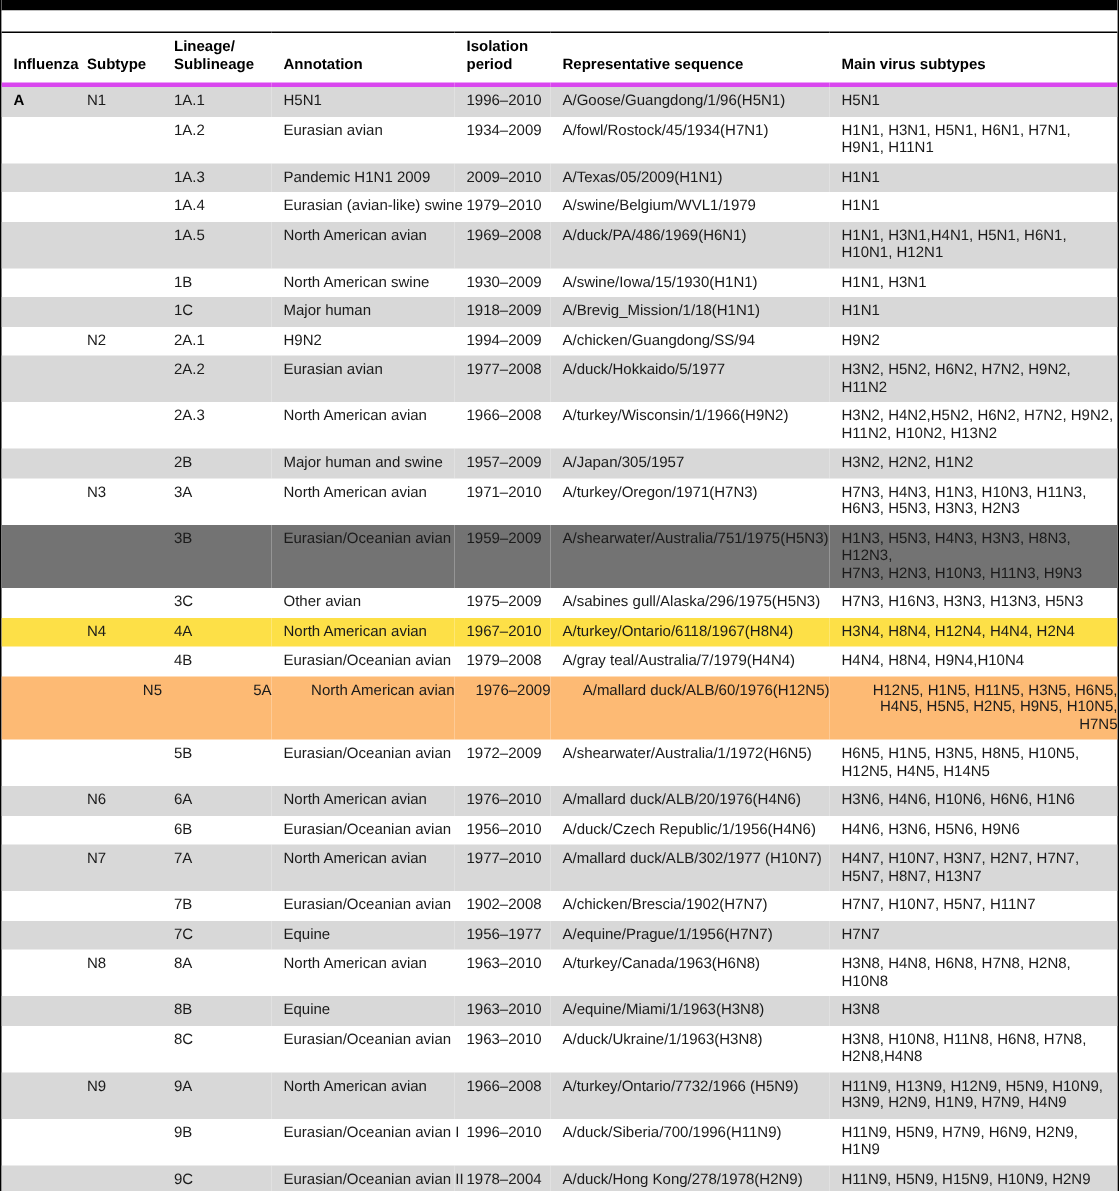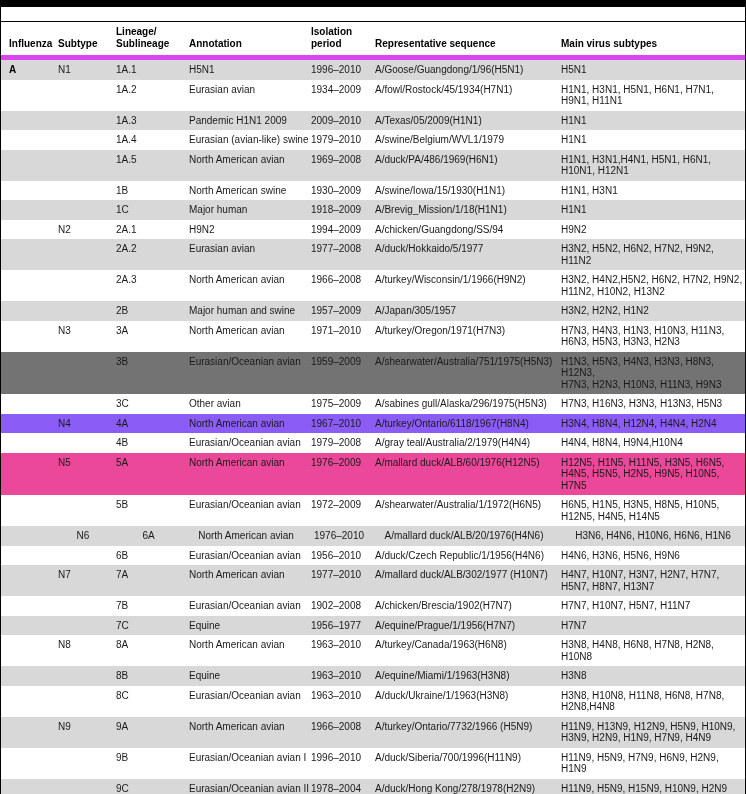--- a/index.html
+++ b/index.html
@@ -37,21 +37,21 @@
     border-bottom: 1px solid #000;
   }
   table.flu-table thead th {
     vertical-align: bottom;
     text-align: left;
     font-weight: bold;
     font-size: 10px;
     color: #000;
     padding: 4px 0 6px 8px;
     white-space: pre-line;
-    border-bottom: 5px solid #d946ef;
+    border-bottom: 3px solid #d946ef;
     overflow: visible;
   }
   table.flu-table tbody td {
     vertical-align: top;
     padding: 4px 0 4px 8px;
     white-space: nowrap;
     overflow: visible;
   }
   table.flu-table tbody td.cell-subtypes {
     white-space: pre-line;
@@ -216,59 +216,59 @@
   </tr>
         <tr>
     <td class="cell-influenza"></td>
     <td class="cell-subtype"></td>
     <td class="cell-lineage">3C</td>
     <td class="cell-annotation">Other avian</td>
     <td class="cell-period">1975–2009</td>
     <td class="cell-sequence">A/sabines gull/Alaska/296/1975(H5N3)</td>
     <td class="cell-subtypes">H7N3, H16N3, H3N3, H13N3, H5N3</td>
   </tr>
-        <tr style="background-color: #8b5cf6; padding-left: 40px;">
+        <tr style="background-color: #fde047; padding-left: 40px;">
     <td class="cell-influenza"></td>
     <td class="cell-subtype">N4</td>
     <td class="cell-lineage">4A</td>
     <td class="cell-annotation">North American avian</td>
     <td class="cell-period">1967–2010</td>
     <td class="cell-sequence">A/turkey/Ontario/6118/1967(H8N4)</td>
     <td class="cell-subtypes">H3N4, H8N4, H12N4, H4N4, H2N4</td>
   </tr>
         <tr>
     <td class="cell-influenza"></td>
     <td class="cell-subtype"></td>
     <td class="cell-lineage">4B</td>
     <td class="cell-annotation">Eurasian/Oceanian avian</td>
     <td class="cell-period">1979–2008</td>
-    <td class="cell-sequence">A/gray teal/Australia/2/1979(H4N4)</td>
+    <td class="cell-sequence">A/gray teal/Australia/7/1979(H4N4)</td>
     <td class="cell-subtypes">H4N4, H8N4, H9N4,H10N4</td>
   </tr>
-        <tr style="background-color: #ec4899;">
+        <tr style="background-color: #fdba74; text-align: right;">
     <td class="cell-influenza"></td>
     <td class="cell-subtype">N5</td>
     <td class="cell-lineage">5A</td>
     <td class="cell-annotation">North American avian</td>
     <td class="cell-period">1976–2009</td>
     <td class="cell-sequence">A/mallard duck/ALB/60/1976(H12N5)</td>
     <td class="cell-subtypes">H12N5, H1N5, H11N5, H3N5, H6N5,
 H4N5, H5N5, H2N5, H9N5, H10N5, H7N5</td>
   </tr>
         <tr>
     <td class="cell-influenza"></td>
     <td class="cell-subtype"></td>
     <td class="cell-lineage">5B</td>
     <td class="cell-annotation">Eurasian/Oceanian avian</td>
     <td class="cell-period">1972–2009</td>
     <td class="cell-sequence">A/shearwater/Australia/1/1972(H6N5)</td>
     <td class="cell-subtypes">H6N5, H1N5, H3N5, H8N5, H10N5,
 H12N5, H4N5, H14N5</td>
   </tr>
-        <tr style="background-color: rgb(216, 216, 216); text-align: center;">
+        <tr style="background-color: rgb(216, 216, 216);">
     <td class="cell-influenza"></td>
     <td class="cell-subtype">N6</td>
     <td class="cell-lineage">6A</td>
     <td class="cell-annotation">North American avian</td>
     <td class="cell-period">1976–2010</td>
     <td class="cell-sequence">A/mallard duck/ALB/20/1976(H4N6)</td>
     <td class="cell-subtypes">H3N6, H4N6, H10N6, H6N6, H1N6</td>
   </tr>
         <tr>
     <td class="cell-influenza"></td>

